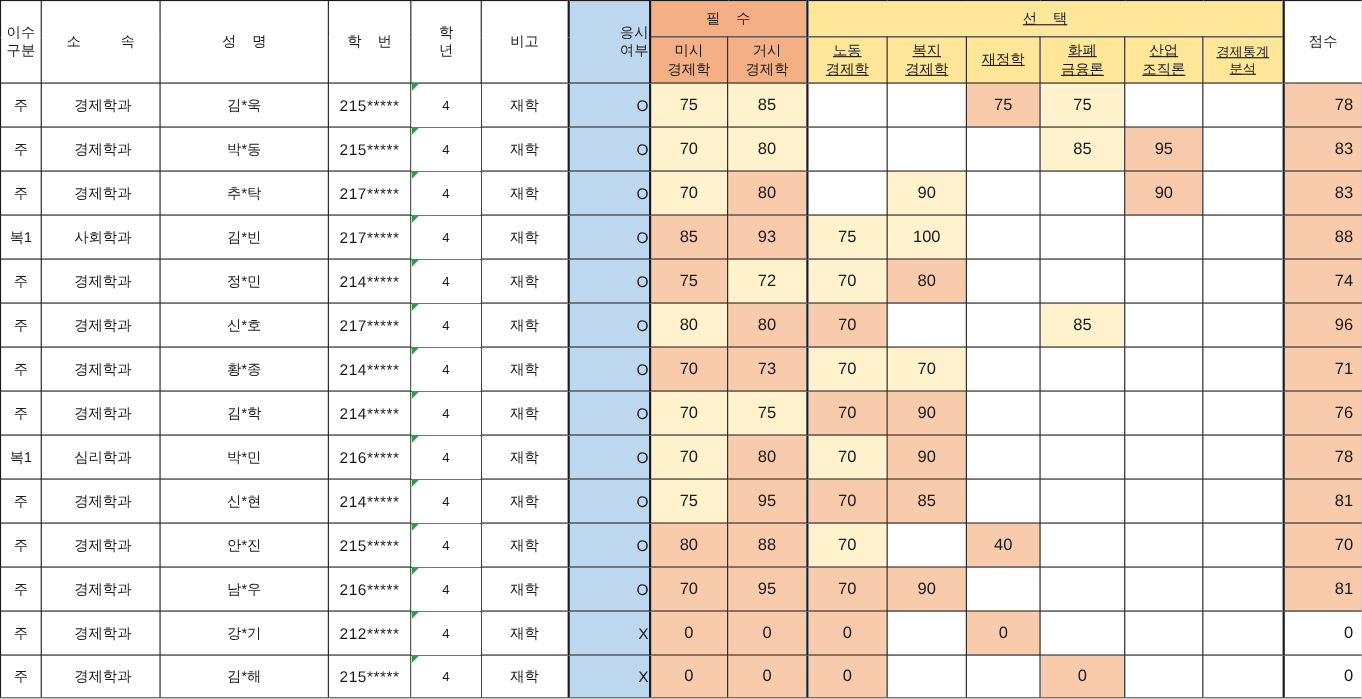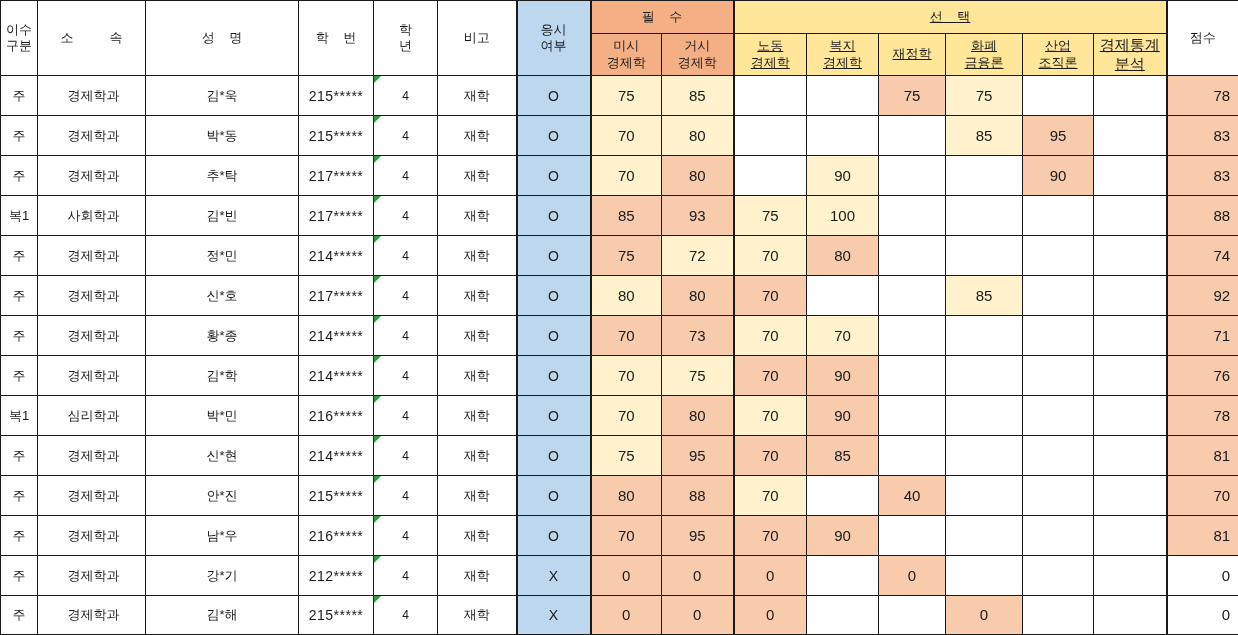--- a/index.html
+++ b/index.html
@@ -8,23 +8,23 @@
   }
   html,body{margin:0;padding:0;background:#fff;}
   body{font-family:"Liberation Sans","DejaVu Sans",sans-serif;color:#1a1a1a;}
   .sheet{width:1238px;height:635px;overflow:hidden;background:#fff;}
   table{border-collapse:collapse;table-layout:fixed;width:1238px;}
   th,td{border:1px solid var(--bc);padding:0;vertical-align:middle;overflow:hidden;background:#fff;}
   thead tr.h1{height:33px;}
   thead tr.h2{height:42px;margin-left:40px;}
   tbody tr{height:40px;}
   th{font-size:13px;font-weight:normal;white-space:pre-wrap;line-height:1.25;text-align:center;}
-  th.small{font-size:15px;text-align:center;}
+  th.small{font-size:12px;text-align:center;}
   td{text-align:center;font-size:13px;white-space:nowrap;}
-  .bg-b{background:var(--blue);}
+  .bg-b{background:var(--blue);text-align:right;}
   .bg-ho{background:var(--h-orange);}
   .bg-hy{background:var(--h-yellow);text-decoration:underline;}
   .bg-y{background:var(--c-yellow);}
   .bg-o{background:var(--c-orange);}
   .bl2{border-left:2px solid var(--bc);}
   .br2{border-right:2px solid var(--bc);}
   tbody tr:last-child td{border-bottom:4px solid var(--bc);}
   .c-dept{text-align:center;padding-left:4px;}
   .c-id{font-size:14px;letter-spacing:.5px;}
   .c-year{font-size:12px;position:relative;}
@@ -192,21 +192,21 @@
           <td class="c-remark">재학</td>
           <td class="c-attend bg-b bl2 br2">O</td>
           <td class="c-score bg-y">80</td>
           <td class="c-score bg-o">80</td>
           <td class="c-score bl2 bg-o">70</td>
           <td class="c-score"></td>
           <td class="c-score"></td>
           <td class="c-score bg-y">85</td>
           <td class="c-score"></td>
           <td class="c-score"></td>
-          <td class="c-total bl2 bg-o">92</td>
+          <td class="c-total bl2 bg-o">96</td>
         </tr>
         <tr>
           <td class="c-cat">주</td>
           <td class="c-dept">경제학과</td>
           <td class="c-name">황*종</td>
           <td class="c-id">214*****</td>
           <td class="c-year"><span class="tri"></span>4</td>
           <td class="c-remark">재학</td>
           <td class="c-attend bg-b bl2 br2">O</td>
           <td class="c-score bg-o">70</td>

